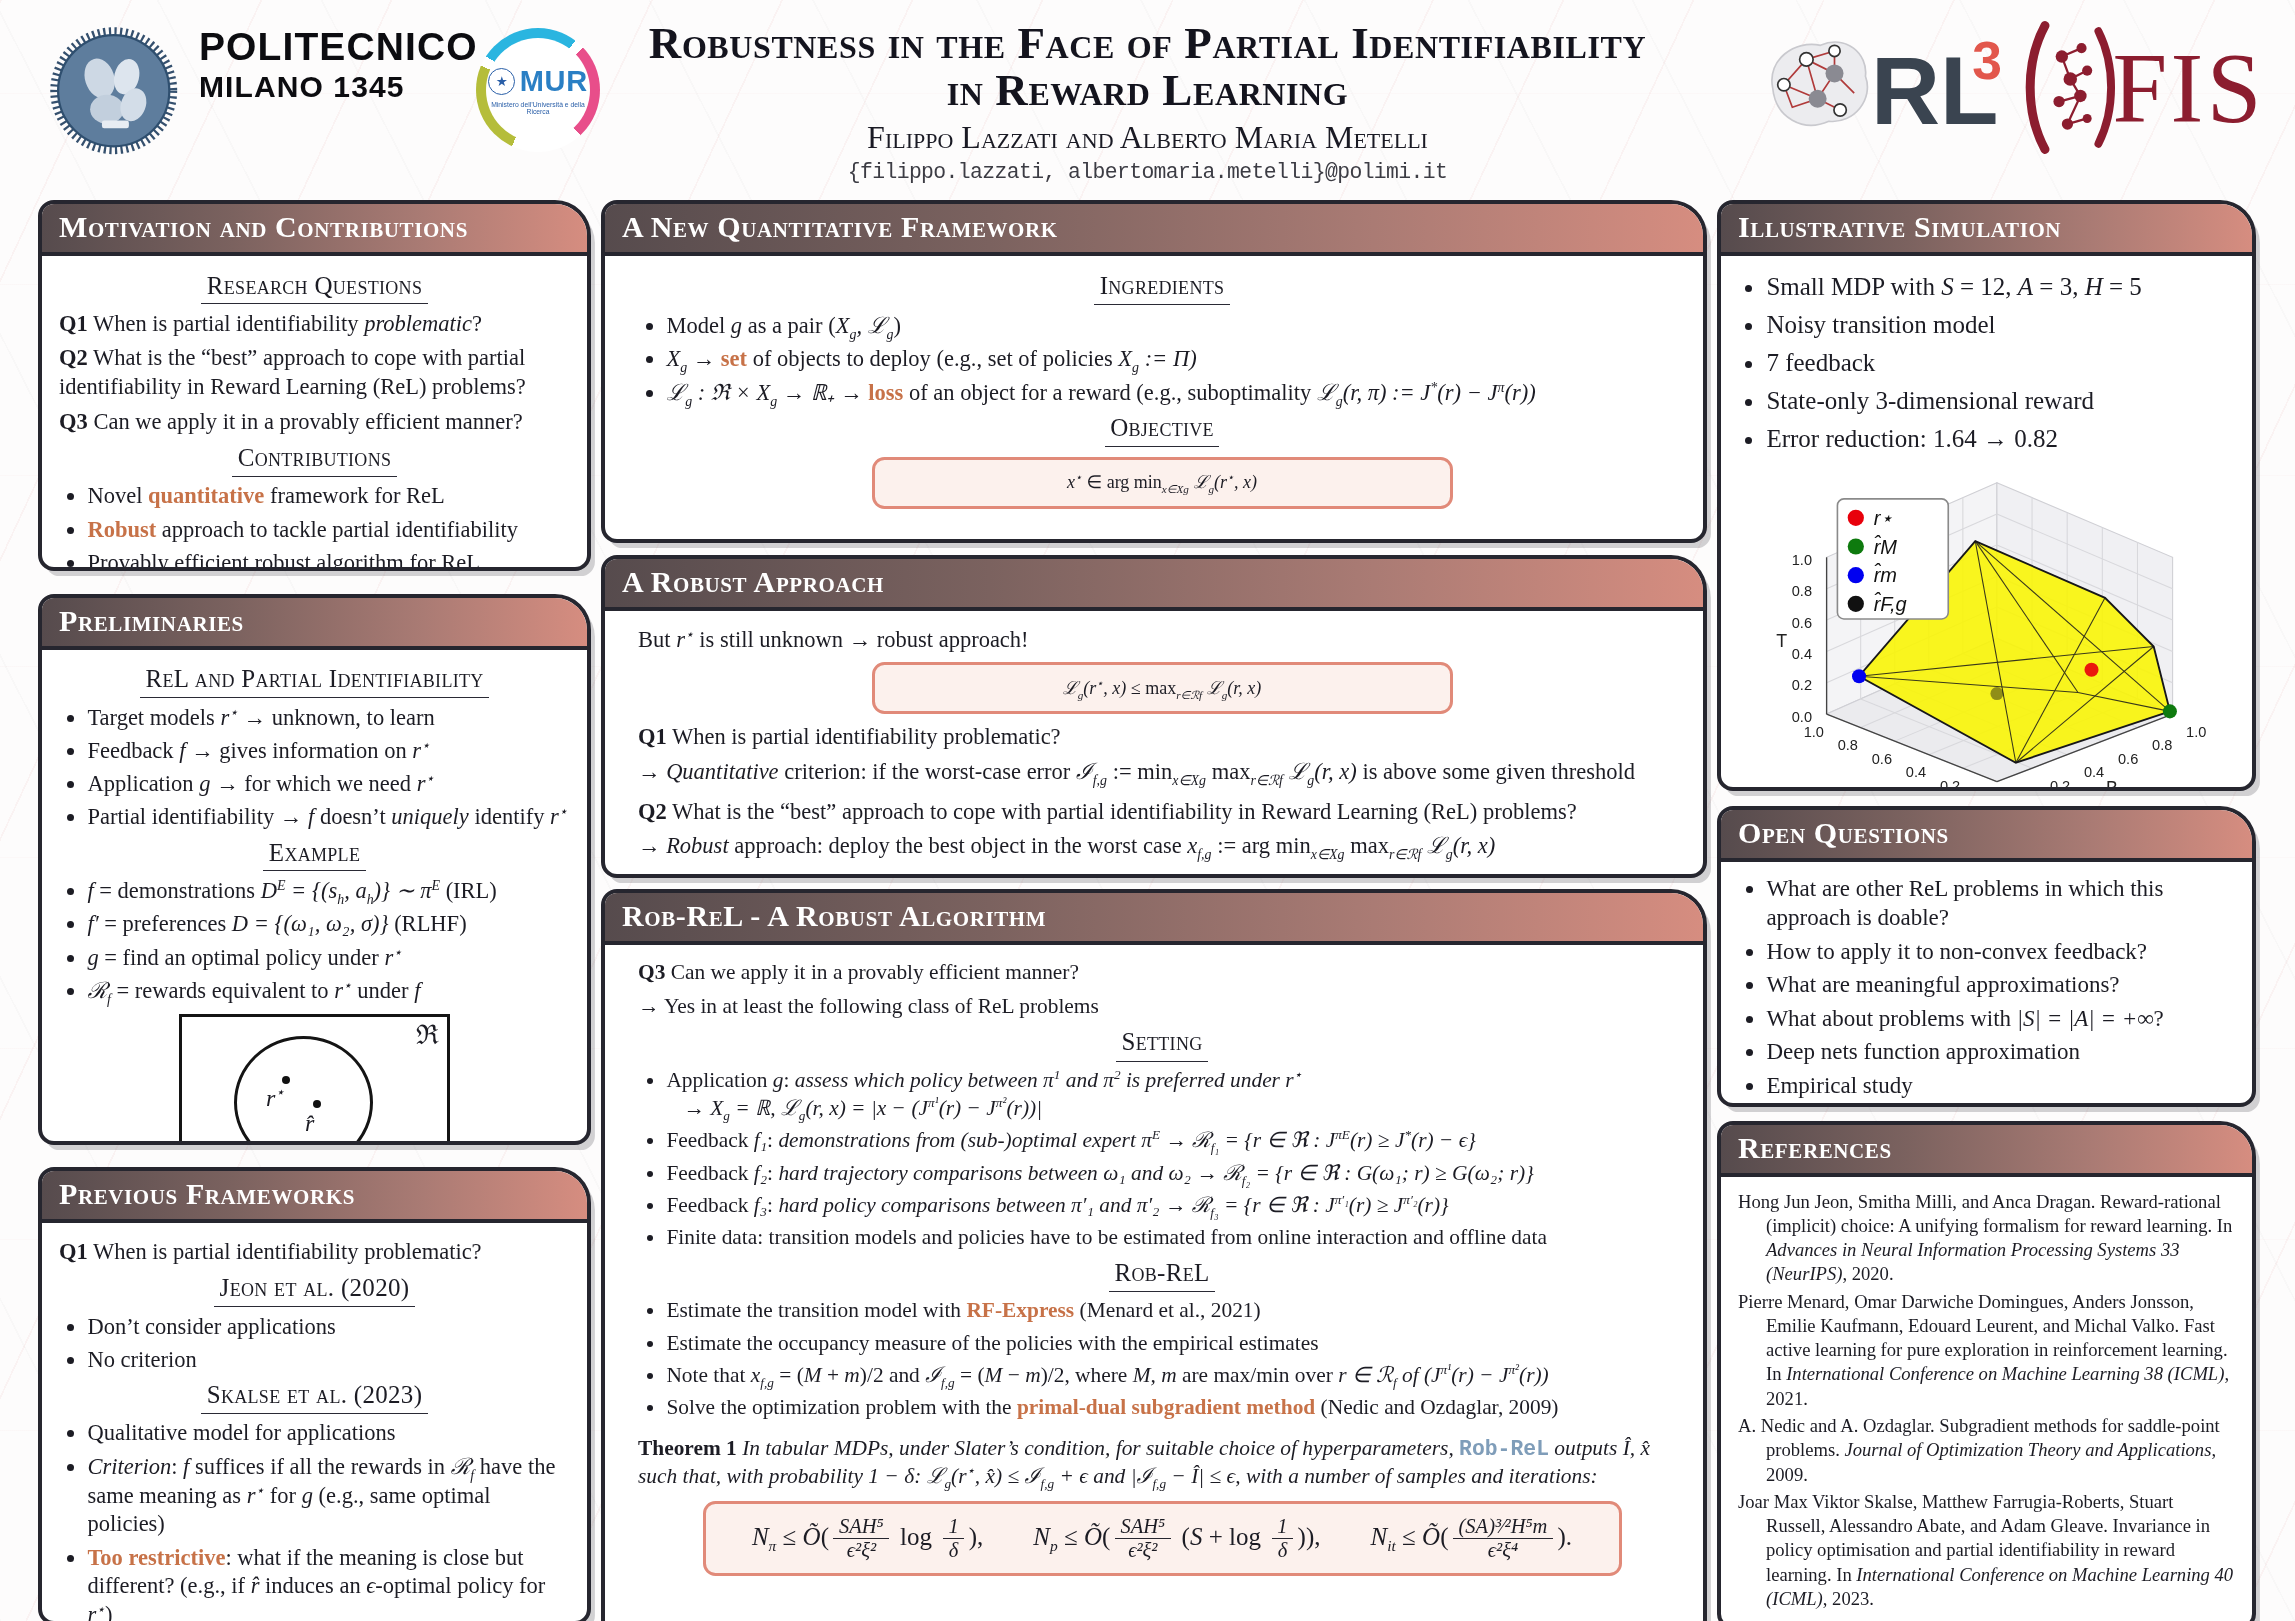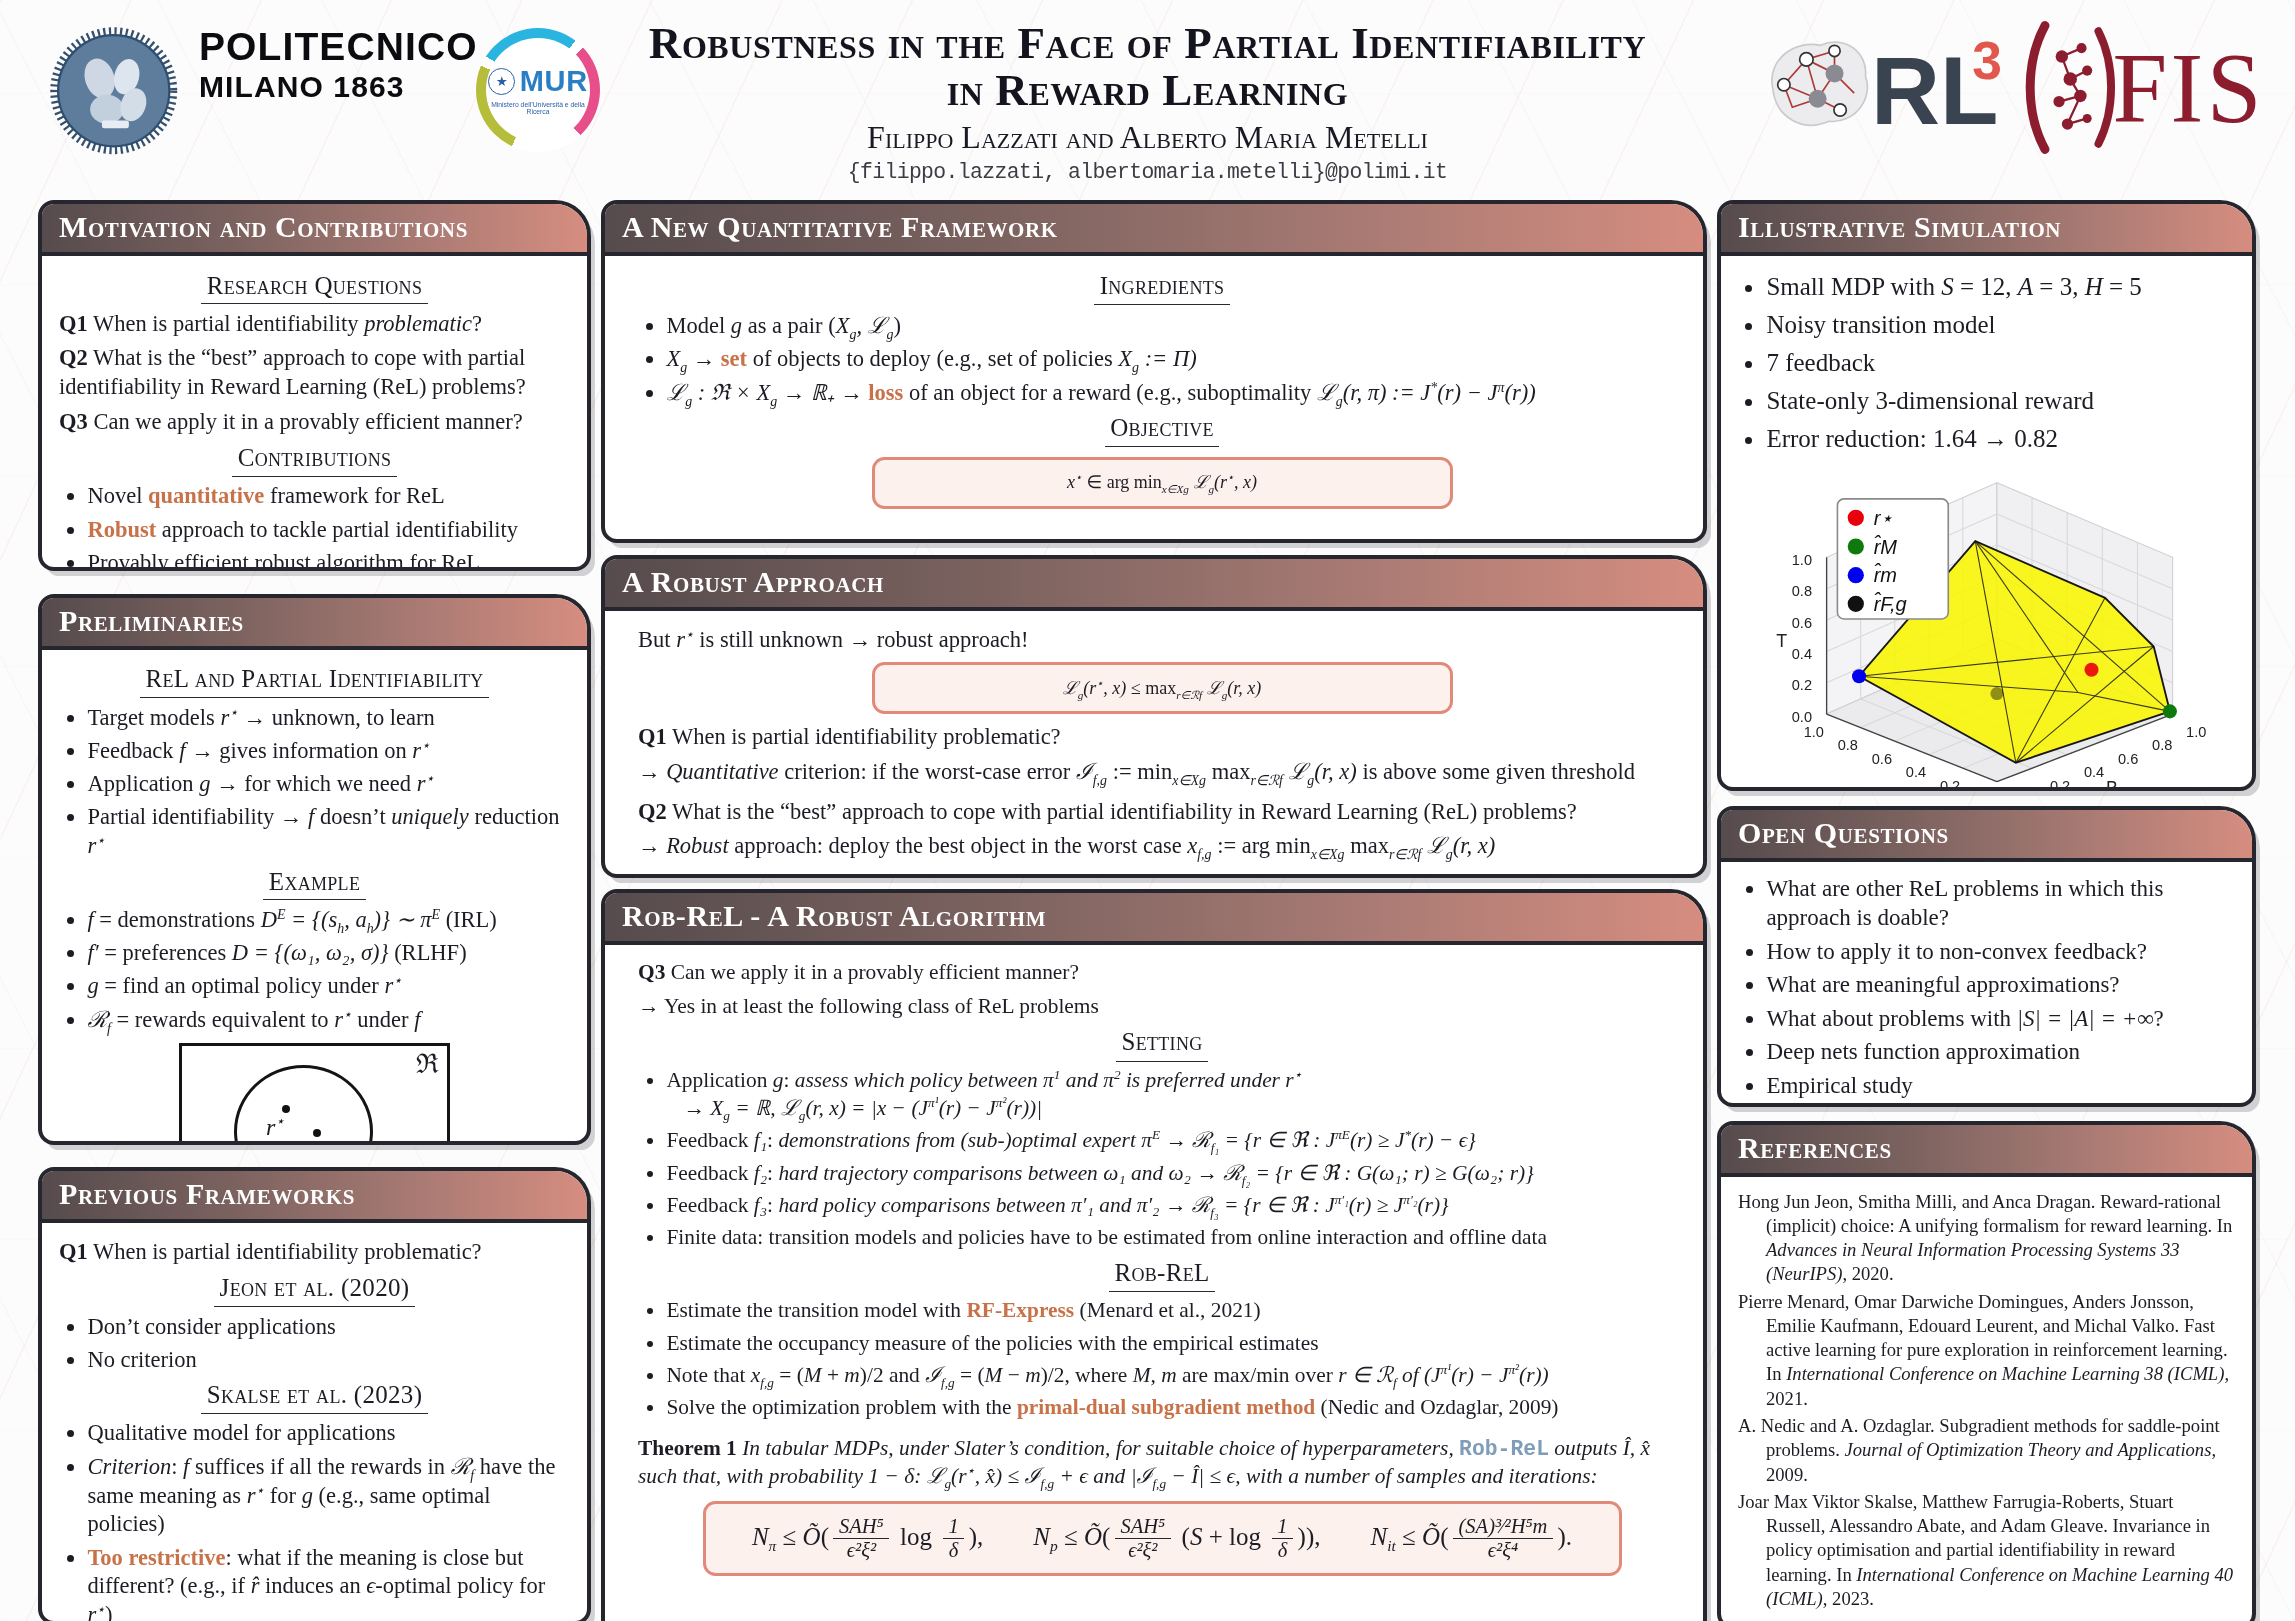--- a/index.html
+++ b/index.html
@@ -90,21 +90,21 @@
       <circle cx="117" cy="117" r="106" fill="none" stroke="#35506e" stroke-width="14" stroke-dasharray="4 6"></circle>
       <circle cx="117" cy="117" r="99" fill="#5e7d9d" stroke="#2f4f6f" stroke-width="4"></circle>
       <ellipse cx="92" cy="95" rx="26" ry="36" fill="#cdd8e4" transform="rotate(-18 92 95)"></ellipse>
       <ellipse cx="140" cy="92" rx="22" ry="32" fill="#dde5ee" transform="rotate(14 140 92)"></ellipse>
       <ellipse cx="105" cy="150" rx="30" ry="26" fill="#c2cfdd"></ellipse>
       <ellipse cx="152" cy="142" rx="22" ry="30" fill="#d3dde8" transform="rotate(20 152 142)"></ellipse>
       <rect x="96" y="170" width="48" height="14" rx="4" fill="#e8edf3"></rect>
     </svg>
     <div class="polimi-text">
       <div class="l1">POLITECNICO</div>
-      <div class="l2">MILANO 1863</div>
+      <div class="l2">MILANO 1345</div>
     </div>
   </div>
 
   <div class="mur-logo">
     <div class="mur-inner">
       <div class="mur-row">
         <span class="mur-emblem">★</span>
         <span class="mur-name">MUR</span>
       </div>
       <div class="mur-caption">Ministero dell’Università e della Ricerca</div>
@@ -178,21 +178,21 @@
     </section>
 
     <section class="box" style="height:543px">
       <div class="box-header">Preliminaries</div>
       <div class="box-body">
         <div class="subhead">ReL and Partial Identifiability</div>
         <ul class="blist">
           <li><span>Target models </span><span class="m">r</span><span class="sup">⋆</span><span> → unknown, to learn</span></li>
           <li><span>Feedback </span><span class="m">f</span><span> → gives information on </span><span class="m">r</span><span class="sup">⋆</span></li>
           <li><span>Application </span><span class="m">g</span><span> → for which we need </span><span class="m">r</span><span class="sup">⋆</span></li>
-          <li><span>Partial identifiability → </span><span class="m">f</span><span> doesn’t </span><span class="i">uniquely</span><span> reduction </span><span class="m">r</span><span class="sup">⋆</span></li>
+          <li><span>Partial identifiability → </span><span class="m">f</span><span> doesn’t </span><span class="i">uniquely</span><span> identify </span><span class="m">r</span><span class="sup">⋆</span></li>
         </ul>
         <div class="subhead">Example</div>
         <ul class="blist">
           <li><span class="m">f</span><span> = demonstrations </span><span class="m">D</span><span class="sup">E</span><span class="m"> = {(s</span><span class="sub">h</span><span class="m">, a</span><span class="sub">h</span><span class="m">)} ∼ π</span><span class="sup">E</span><span> (IRL)</span></li>
           <li><span class="m">f′</span><span> = preferences </span><span class="m">D</span><span class="m"> = {(ω₁, ω₂, σ)}</span><span> (RLHF)</span></li>
           <li><span class="m">g</span><span> = find an optimal policy under </span><span class="m">r</span><span class="sup">⋆</span></li>
           <li><span class="m">ℛ</span><span class="sub">f</span><span> = rewards equivalent to </span><span class="m">r</span><span class="sup">⋆</span><span> under </span><span class="m">f</span></li>
         </ul>
         <div class="venn">
           <div class="venn-label" style="right:8px;top:1.1px;font-size:27px;">ℜ</div>

